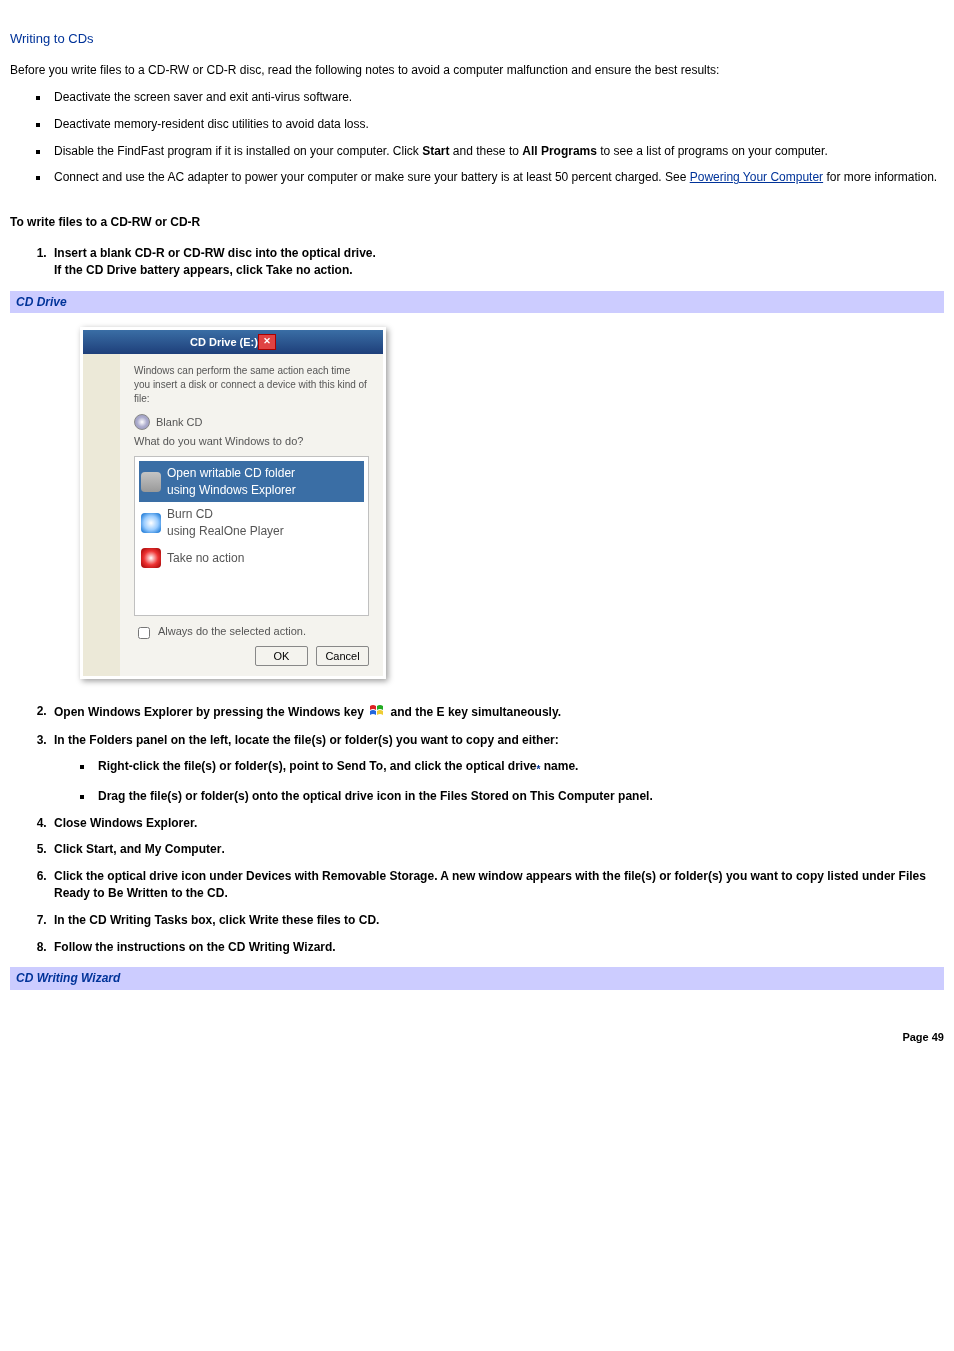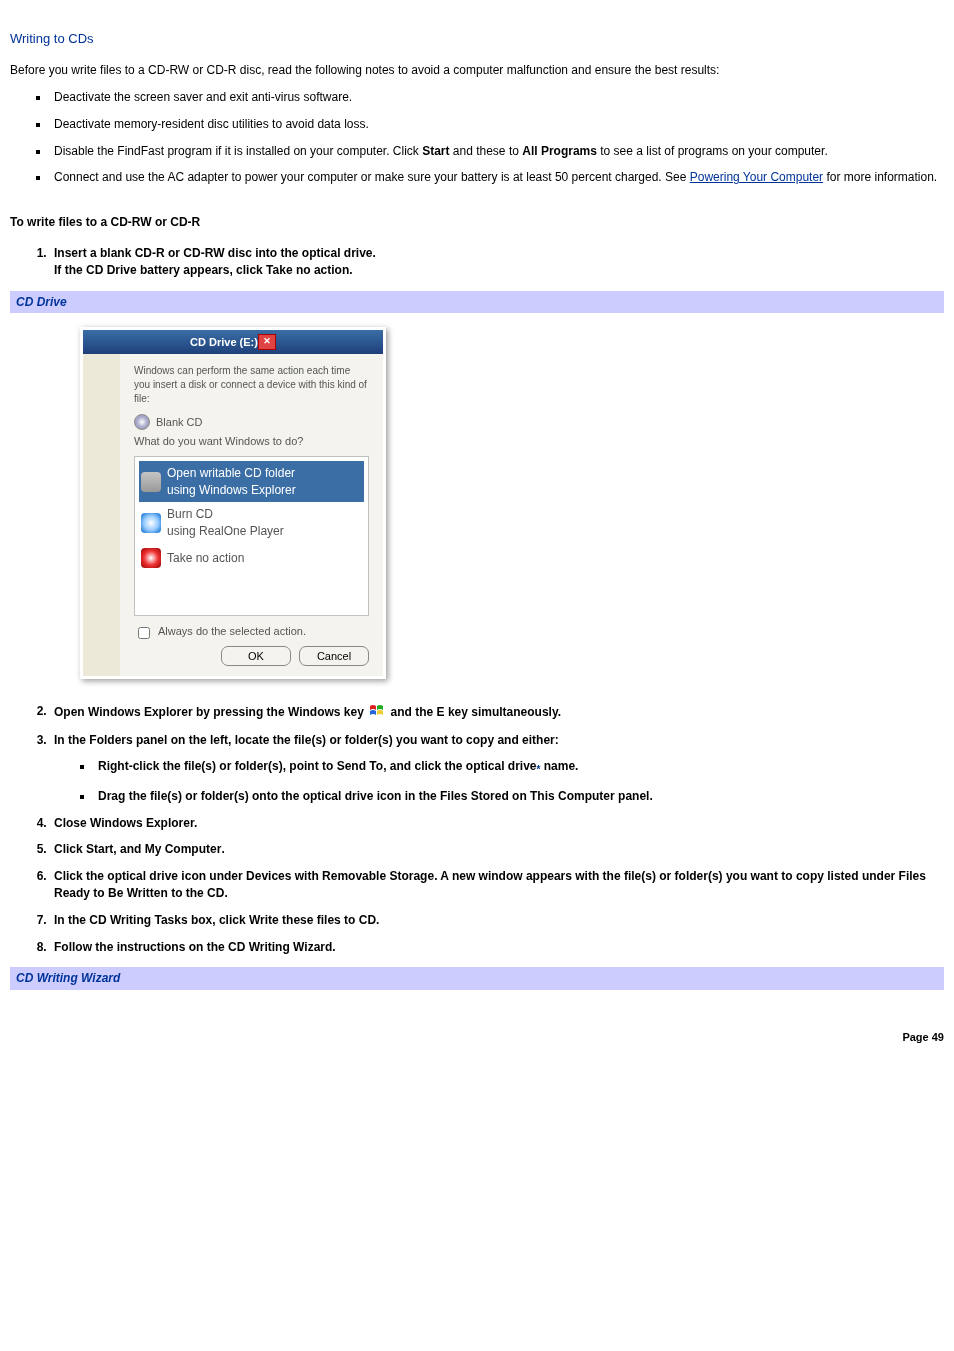--- a/index.html
+++ b/index.html
@@ -139,25 +139,25 @@
   .ico-no     { background: radial-gradient(circle,#fff,#e33,#900); border-radius:50%; }
   .dlg-check {
     display: flex; gap: 5px; margin: 8px 0 4px;
     color: #555;
   }
   .dlg-check input { width: 12px; height: 12px; }
   .dlg-btns {
     display: flex; justify-content: flex-end; gap: 8px;
   }
   .dlg-btns button {
-    width: 70px; height: 20px;
+    width: 53px; height: 20px;
     font-size: 11px;
     background: #f4f3ee;
     border: 1px solid #888;
-    border-radius: 7px;
+    border-radius: 2px;
     cursor: pointer;
   }
 </style>
 </head>
 <body>
 
 <h2 class="section">Writing to CDs</h2>
 
 <p>Before you write files to a CD-RW or CD-R disc, read the following notes to avoid a computer malfunction and ensure the best results:</p>
 

